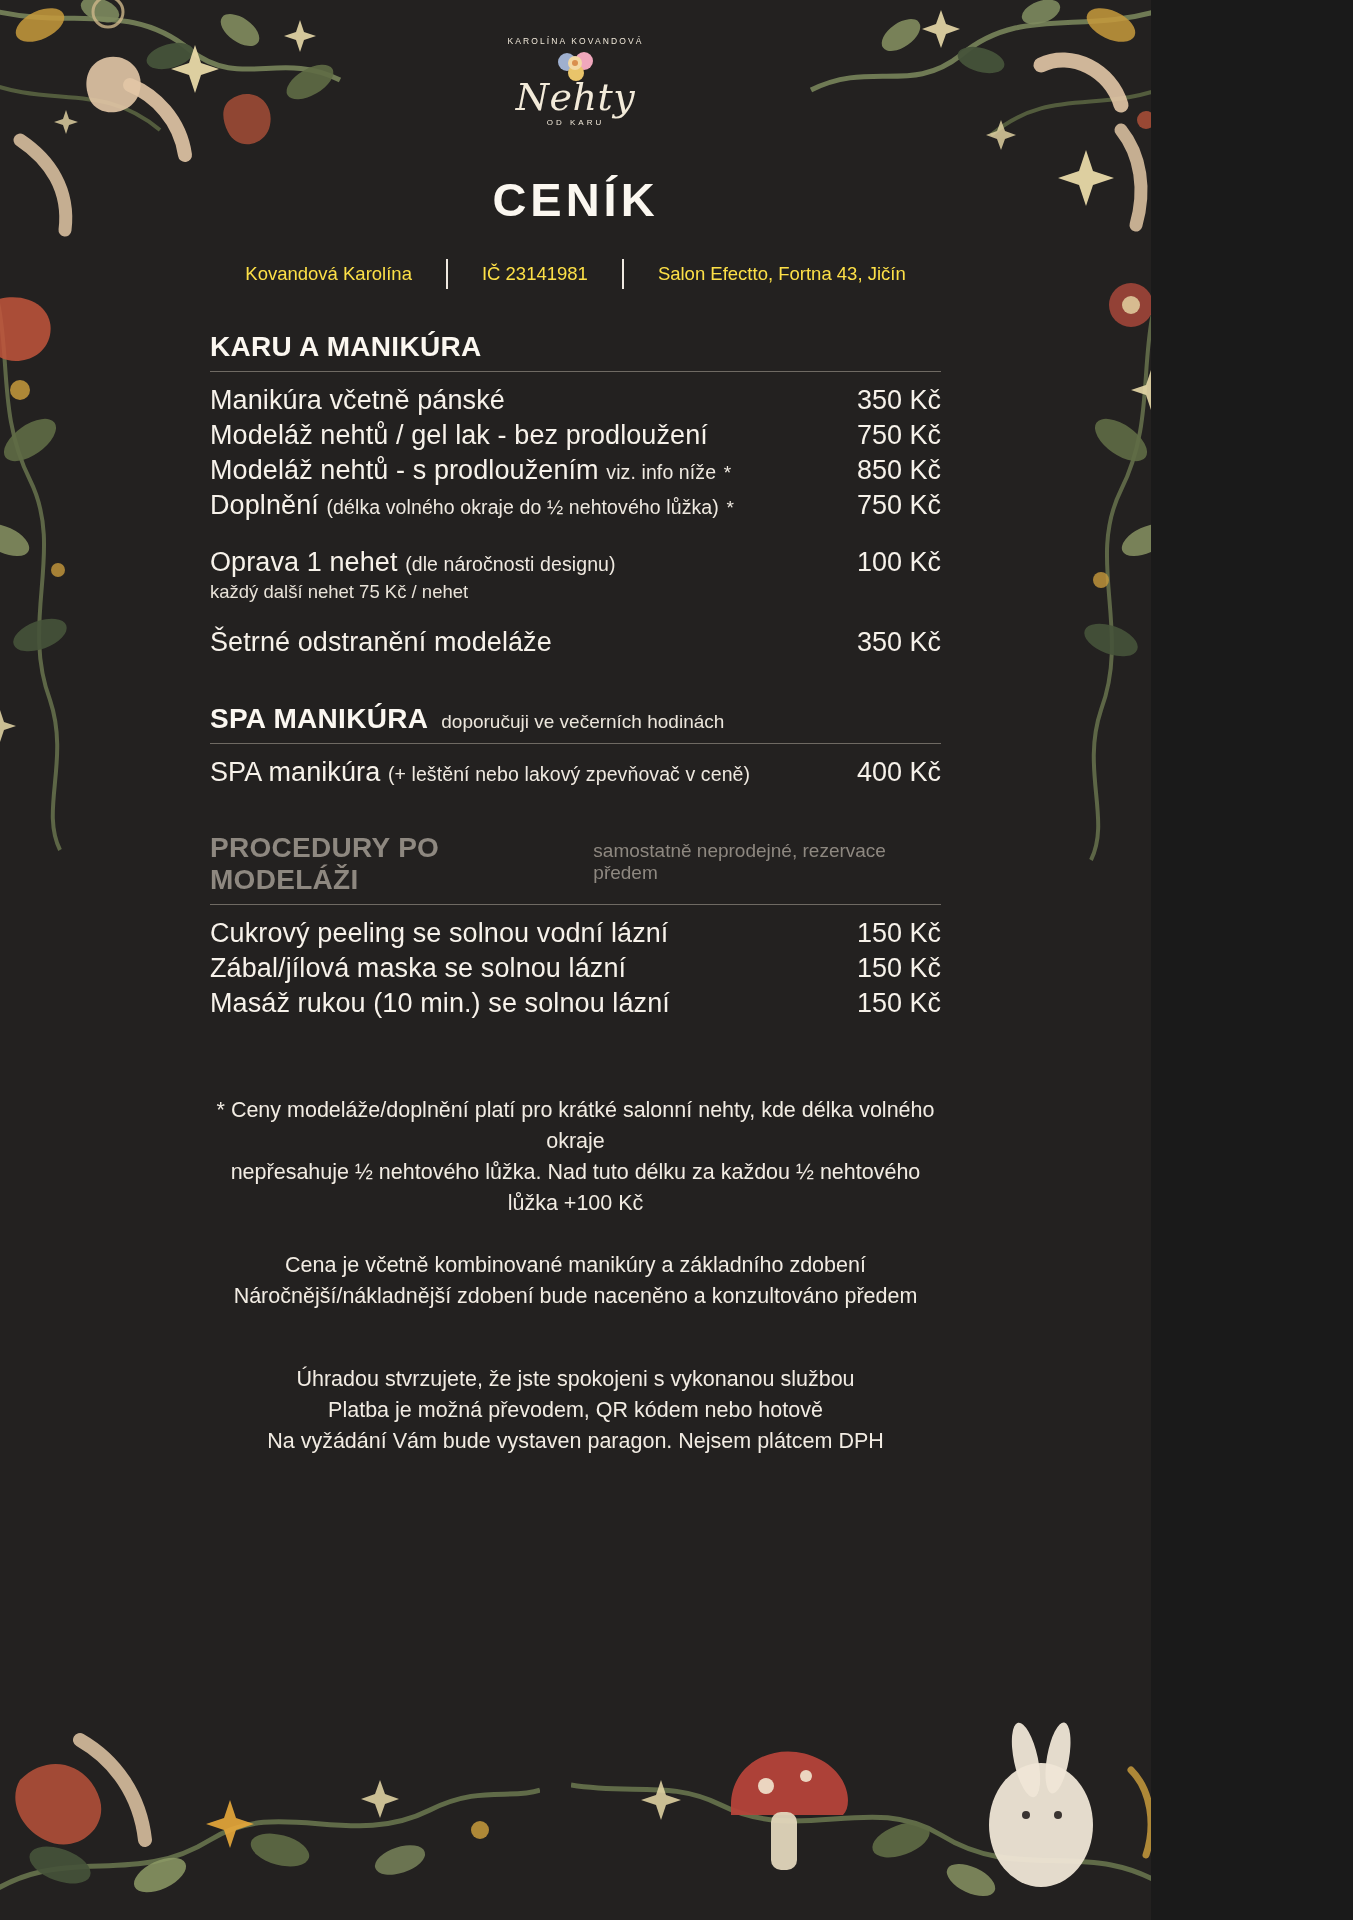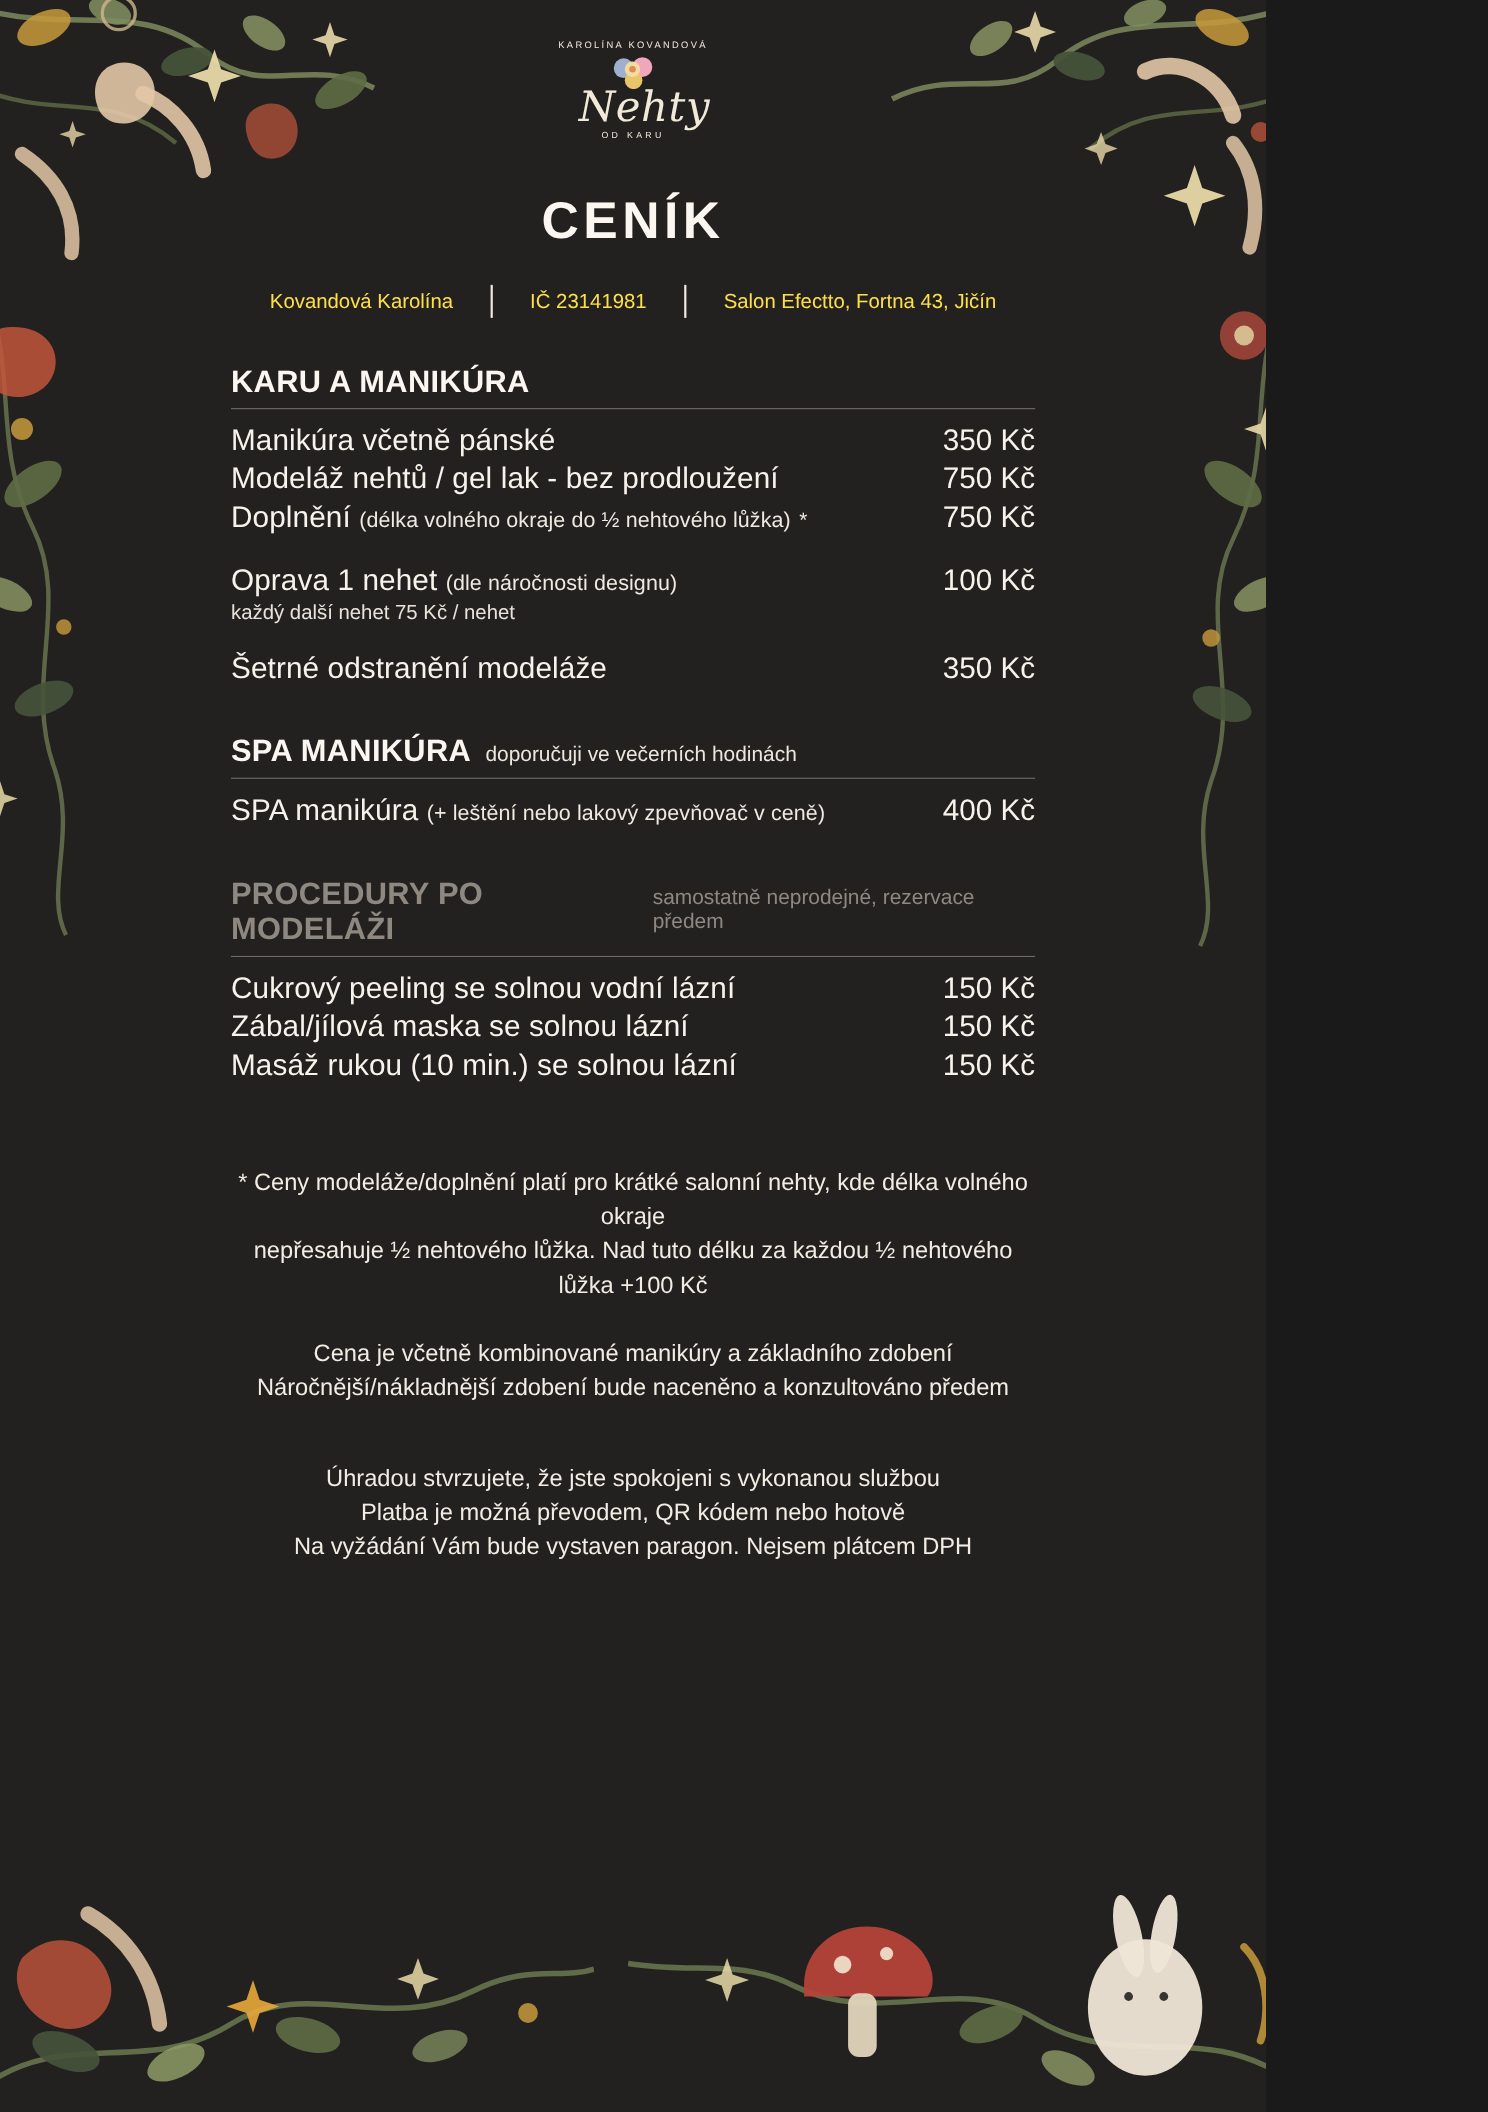--- a/index.html
+++ b/index.html
@@ -61,21 +61,20 @@
     height: 34px;
   }
   .logo-name {
     font-family: "DejaVu Serif", serif;
     font-style: italic;
     font-size: 38px;
     color: #f2ead9;
     line-height: 0.95;
     margin-top: -2px;
     letter-spacing: 0.5px;
-    text-align: right;
   }
   .logo-sub {
     font-size: 8px;
     letter-spacing: 3px;
     color: #efe7d8;
     margin-top: 3px;
   }
 
   .title {
     text-align: center;
@@ -324,20 +323,28 @@
         <div class="row">
           <div class="row-label">Manikúra včetně pánské</div>
           <div class="row-price">350 Kč</div>
         </div>
 
         <div class="row">
           <div class="row-label">Modeláž nehtů / gel lak - bez prodloužení</div>
           <div class="row-price">750 Kč</div>
         </div>
 
+        <div class="row">
+          <div class="row-label">
+            <span>Modeláž nehtů - s prodloužením</span>
+            <span class="small">viz. info níže</span>
+            <span class="star">*</span>
+          </div>
+          <div class="row-price">850 Kč</div>
+        </div>
 
         <div class="row">
           <div class="row-label">
             <span>Doplnění</span>
             <span class="small">(délka volného okraje do ½ nehtového lůžka)</span>
             <span class="star">*</span>
           </div>
           <div class="row-price">750 Kč</div>
         </div>
 

